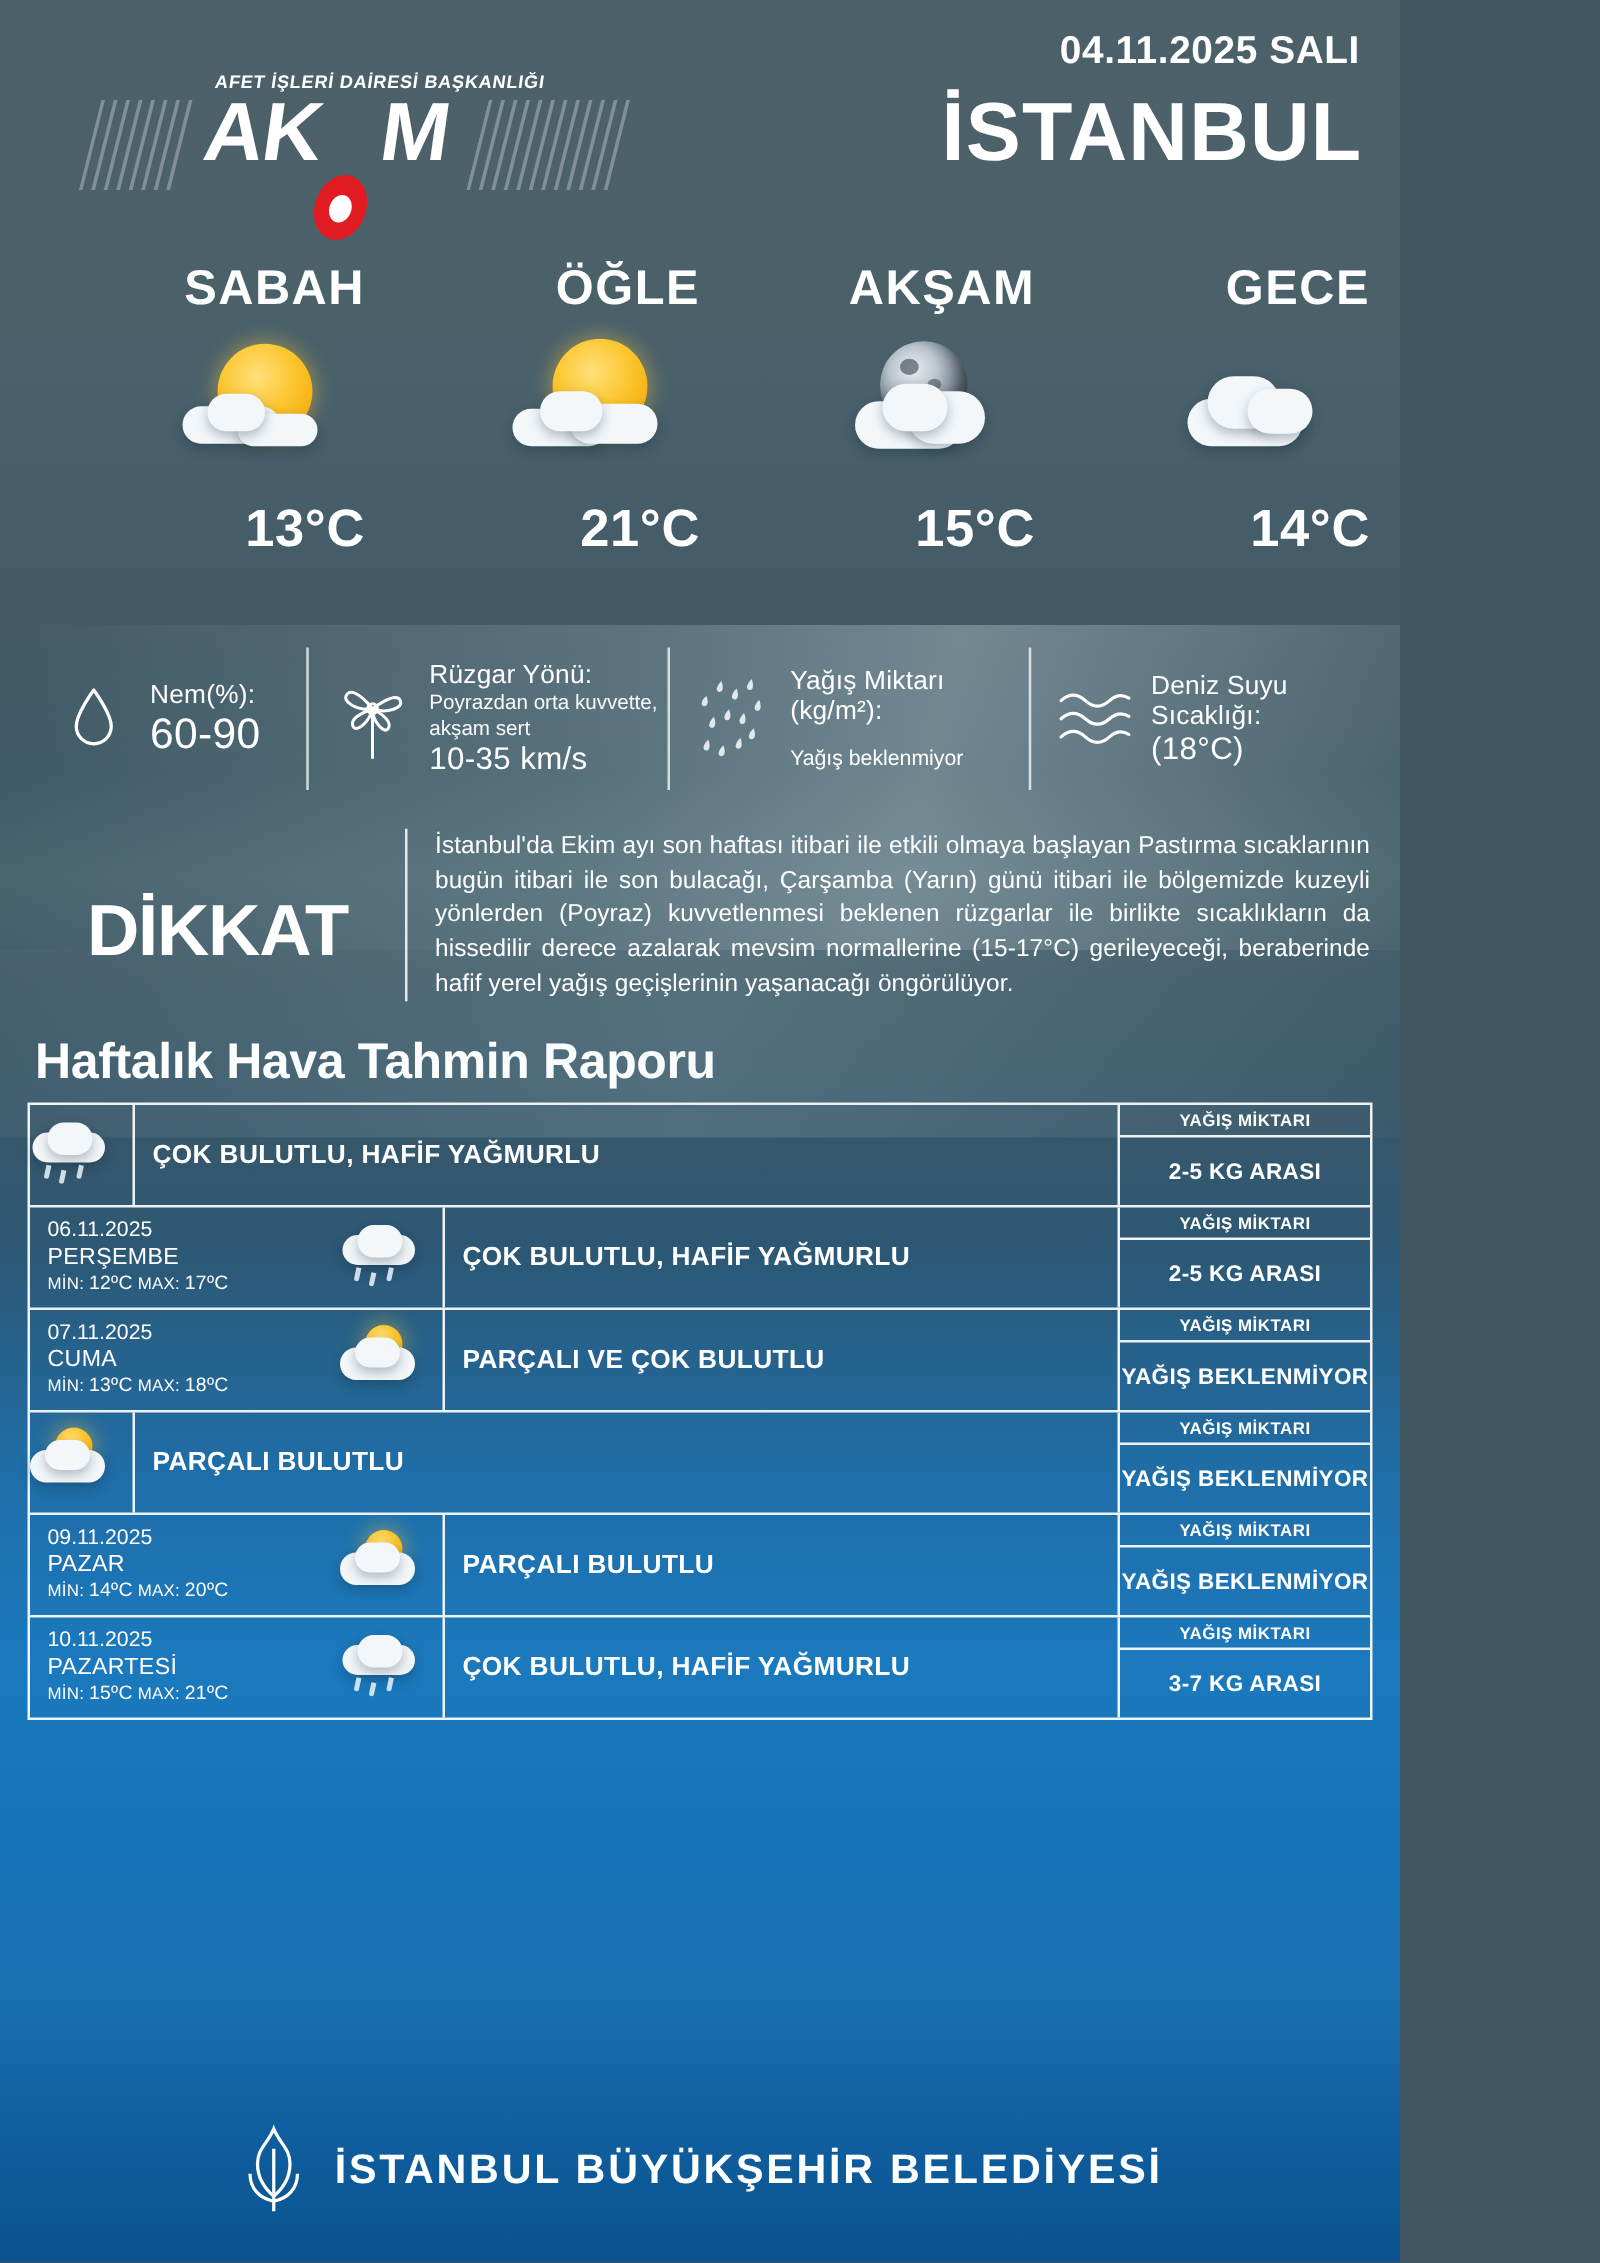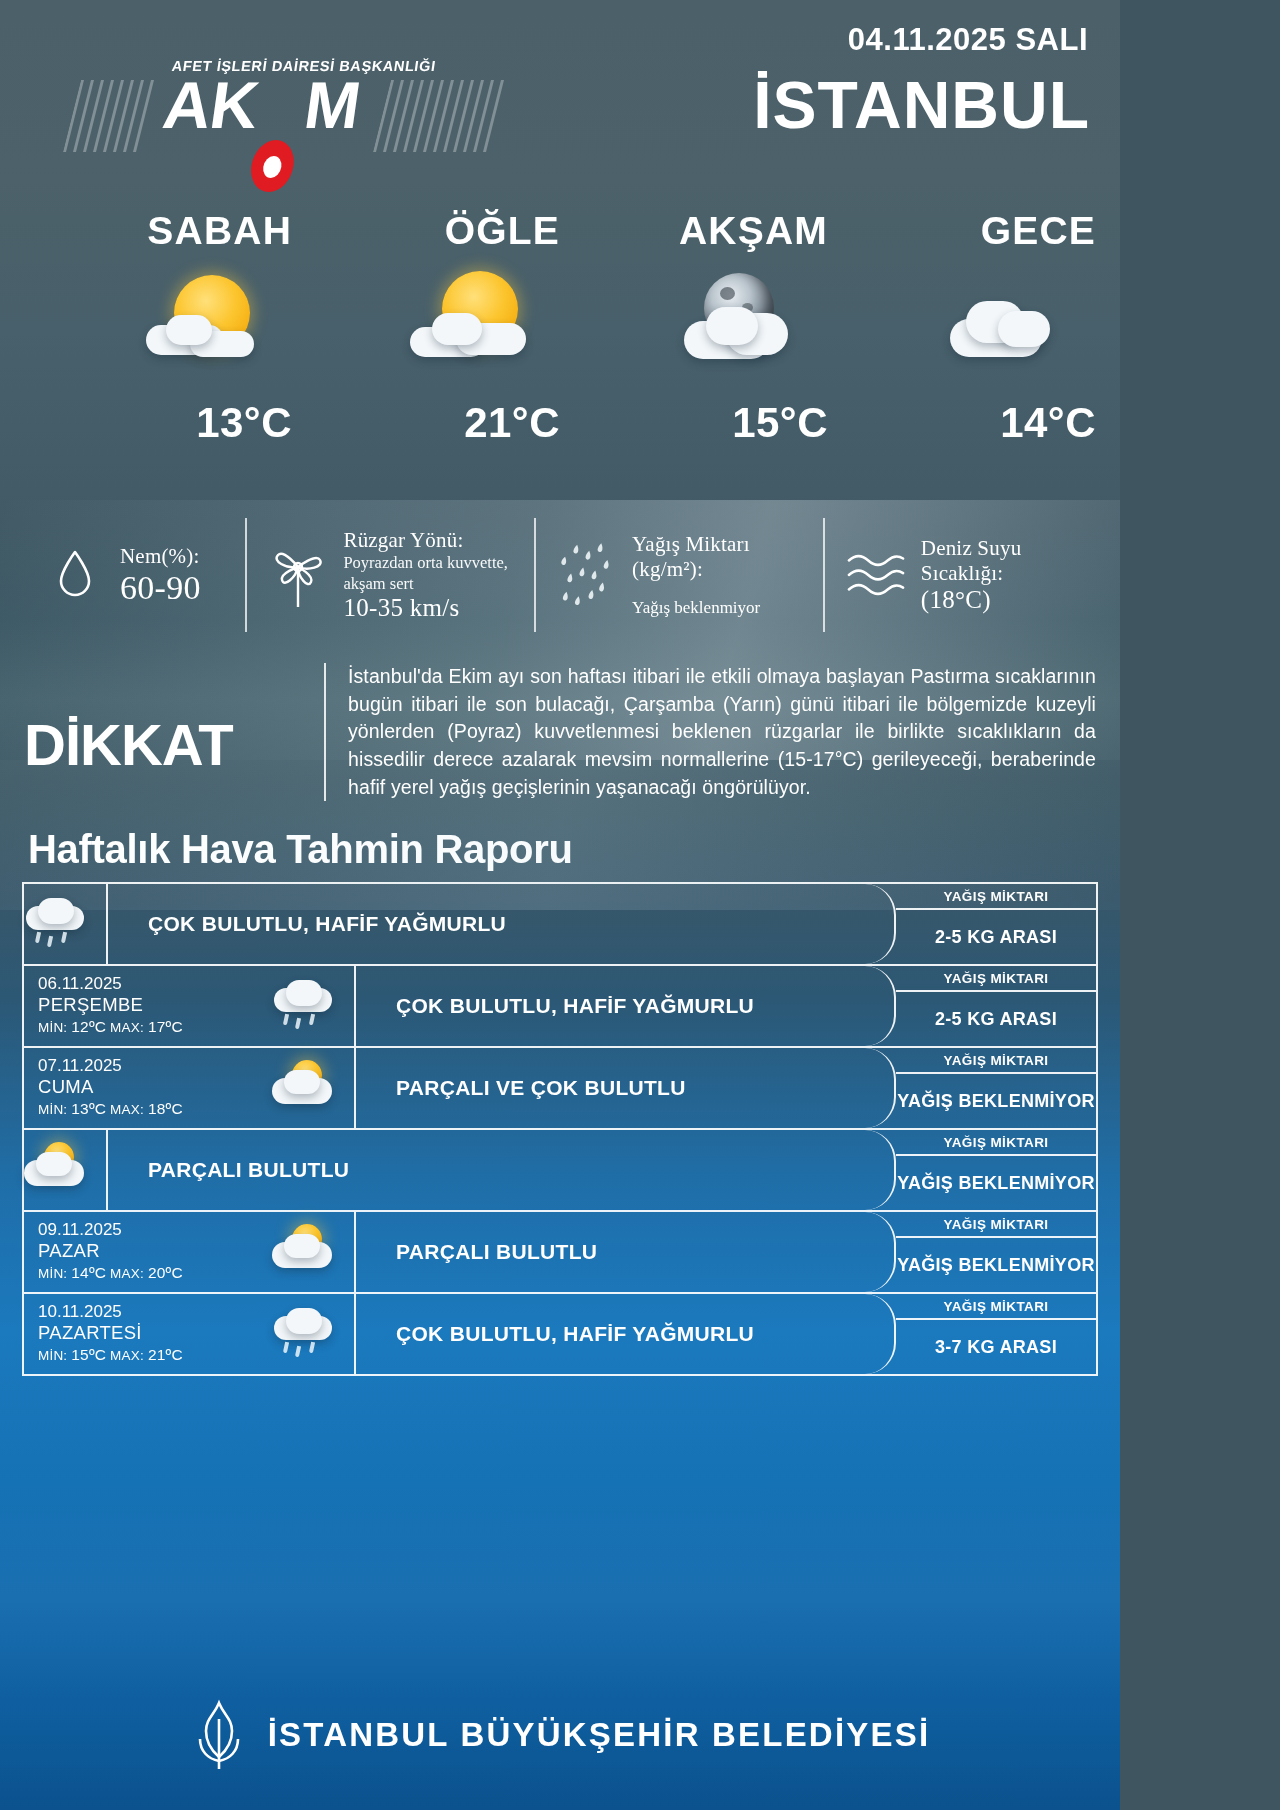--- a/index.html
+++ b/index.html
@@ -211,21 +211,20 @@
   }
 
   
   .metrics {
     position: relative;
     display: flex;
     align-items: center;
     height: 160px;
     padding: 0 22px;
     margin-top: 10px;
-    font-family: Liberation Serif, serif;
   }
   .metric {
     display: flex;
     align-items: center;
     gap: 14px;
     height: 118px;
     padding-left: 22px;
     position: relative;
   }
   .metric.divided::before {
@@ -255,21 +254,21 @@
     padding: 8px 24px 0 24px;
     height: 170px;
   }
   .dikkat-title {
     width: 300px;
     flex: 0 0 300px;
     font-size: 58px;
     font-weight: bold;
     color: #ffffff;
     letter-spacing: -1px;
-    text-align: left;
+    text-align: center;
     margin-top: 48px;
   }
   .dikkat-body {
     flex: 1;
     border-left: 2px solid rgba(255,255,255,0.85);
     padding-left: 22px;
     color: #ffffff;
     font-size: 19.5px;
     line-height: 1.42;
     text-align: justify;
@@ -307,27 +306,26 @@
   .c-icon {
     width: 84px; flex: 0 0 84px;
     position: relative;
     border-right: 2px solid rgba(255,255,255,0.92);
   }
   .c-icon .mini { position: absolute; left: -8px; top: 12px; width: 80px; height: 58px; }
   .c-desc {
     flex: 1;
     display: flex;
     align-items: center;
-    padding-left: 40px;
+    padding-left: 14px;
     color: #ffffff;
     font-size: 21px;
     font-weight: bold;
     letter-spacing: 0.3px;
     border-right: 2px solid rgba(255,255,255,0.92);
-    border-radius: 31px;
   }
   .c-rain {
     width: 200px; flex: 0 0 200px;
     display: flex;
     flex-direction: column;
   }
   .c-rain .rhead {
     height: 26px;
     display: flex; align-items: center; justify-content: center;
     font-size: 13.5px; font-weight: bold; color: #ffffff;

